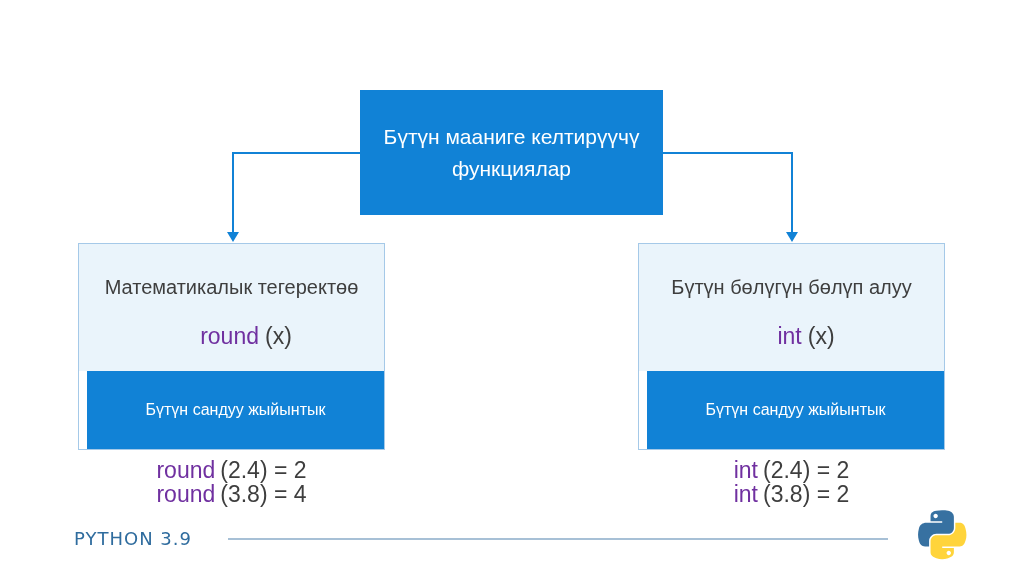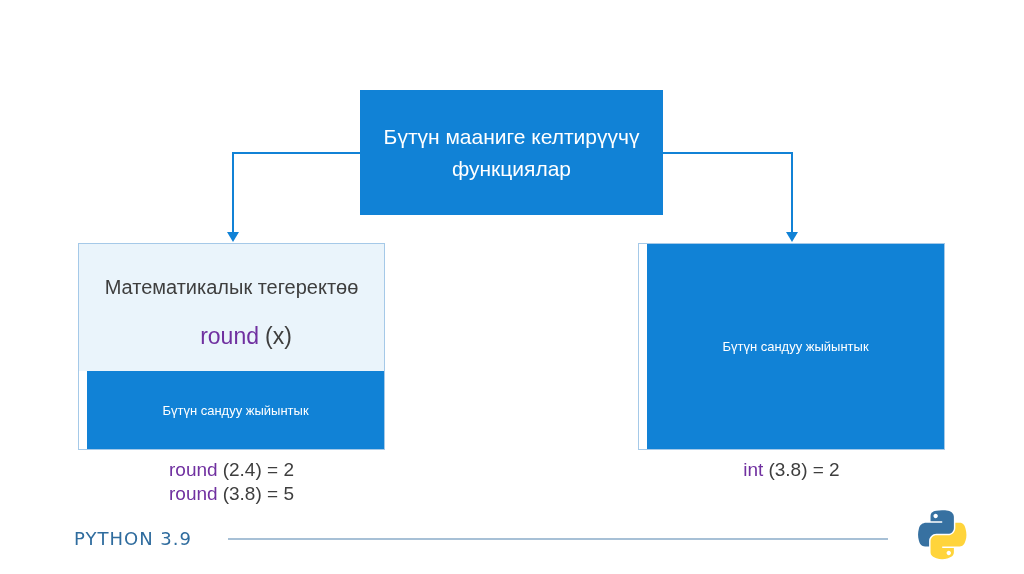--- a/index.html
+++ b/index.html
@@ -52,27 +52,27 @@
   .box-title{
     font-size:20px;color:var(--body-text);text-align:right;line-height:1.45;
     min-height:62px;display:flex;align-items:center;justify-content:center;
   }
   .box-func{font-size:23px;margin-top:5px;margin-left:29px;}
   .kw{color:var(--keyword-purple);}
   .sig{color:var(--body-text);margin-left:6px;}
   .box-result{
     flex:1;background:var(--accent-blue);color:#fff;
     display:flex;align-items:center;justify-content:center;
-    font-size:13px;
+    font-size:16px;
     margin-left:8px;
   }
   
   .examples{
     position:absolute;top:458px;width:307px;text-align:center;
-    font-size:19px;line-height:24px;color:var(--body-text);
+    font-size:23px;line-height:24px;color:var(--body-text);
   }
   .examples.pos-left{left:78px;}
   .examples.pos-right{left:638px;}
   .rest{margin-left:5px;}
   
   .brand{
     position:absolute;left:74px;top:528px;
     font-size:18px;font-weight:normal;letter-spacing:1px;
     color:var(--brand-blue);font-family:"DejaVu Sans",sans-serif;
   }
@@ -104,35 +104,44 @@
       <div class="box-func">
         <span class="kw">round</span><span class="sig">(x)</span>
       </div>
     </div>
     <div class="box-result">
       <span>Бүтүн сандуу жыйынтык</span>
     </div>
   </div>
 
   <div class="func-box pos-right">
+    <div class="box-top">
+      <div class="box-title">Бүтүн бөлүгүн бөлүп алуу</div>
+      <div class="box-func">
+        <span class="kw">int</span><span class="sig">(x)</span>
+      </div>
+    </div>
     <div class="box-result">
       <span>Бүтүн сандуу жыйынтык</span>
     </div>
   </div>
 
   <div class="examples pos-left">
     <div class="example-line">
       <span class="kw">round</span><span class="rest">(2.4) = 2</span>
     </div>
     <div class="example-line">
-      <span class="kw">round</span><span class="rest">(3.8) = 5</span>
+      <span class="kw">round</span><span class="rest">(3.8) = 4</span>
     </div>
   </div>
 
   <div class="examples pos-right">
+    <div class="example-line">
+      <span class="kw">int</span><span class="rest">(2.4) = 2</span>
+    </div>
     <div class="example-line">
       <span class="kw">int</span><span class="rest">(3.8) = 2</span>
     </div>
   </div>
 
   <div class="brand">PYTHON 3.9</div>
   <div class="footer-line"></div>
 
   <svg class="python-logo" viewBox="0 0 110 110" xmlns="http://www.w3.org/2000/svg">
     <path fill="#3771A1" d="M54.92 0.5c-4.22.02-8.25.38-11.8 1.01-10.45 1.85-12.35 5.71-12.35 12.84v9.41h24.69v3.14H21.51c-7.18 0-13.46 4.31-15.43 12.52-2.27 9.4-2.37 15.27 0 25.1 1.76 7.31 5.95 12.52 13.12 12.52h8.49V65.75c0-8.15 7.05-15.34 15.43-15.34h24.66c6.87 0 12.35-5.65 12.35-12.55V14.35c0-6.69-5.65-11.72-12.35-12.84-4.24-.71-8.64-1.03-12.86-1.01zM41.57 8.07c2.55 0 4.63 2.12 4.63 4.72 0 2.59-2.08 4.69-4.63 4.69-2.56 0-4.63-2.1-4.63-4.69 0-2.6 2.07-4.72 4.63-4.72z"></path>

